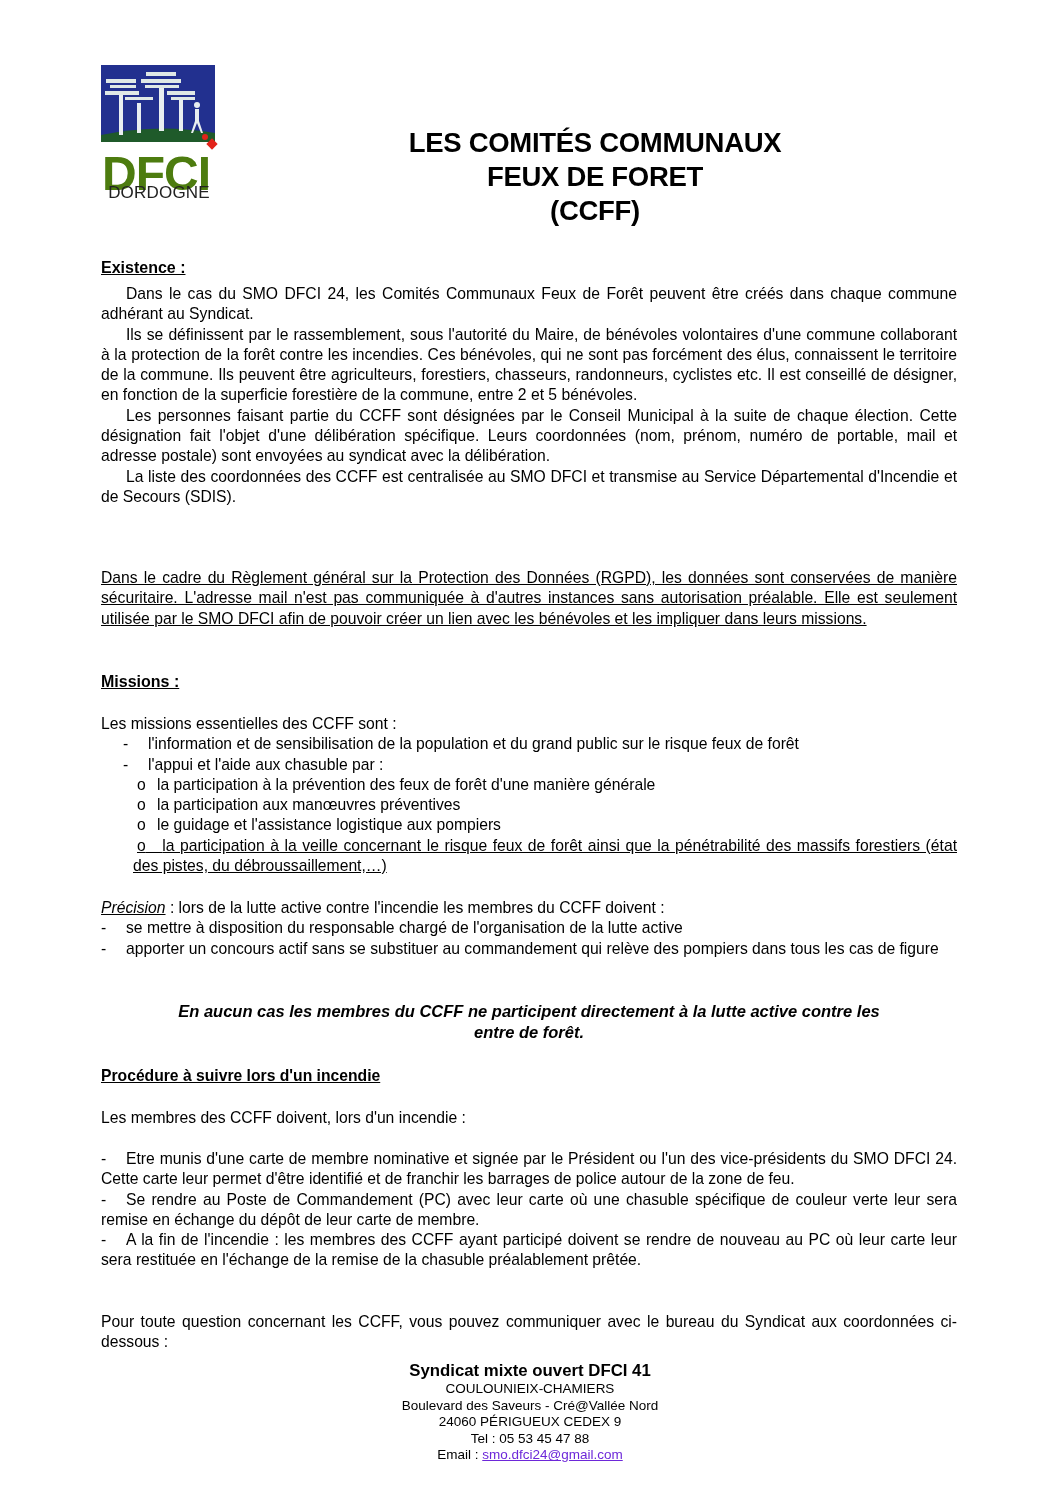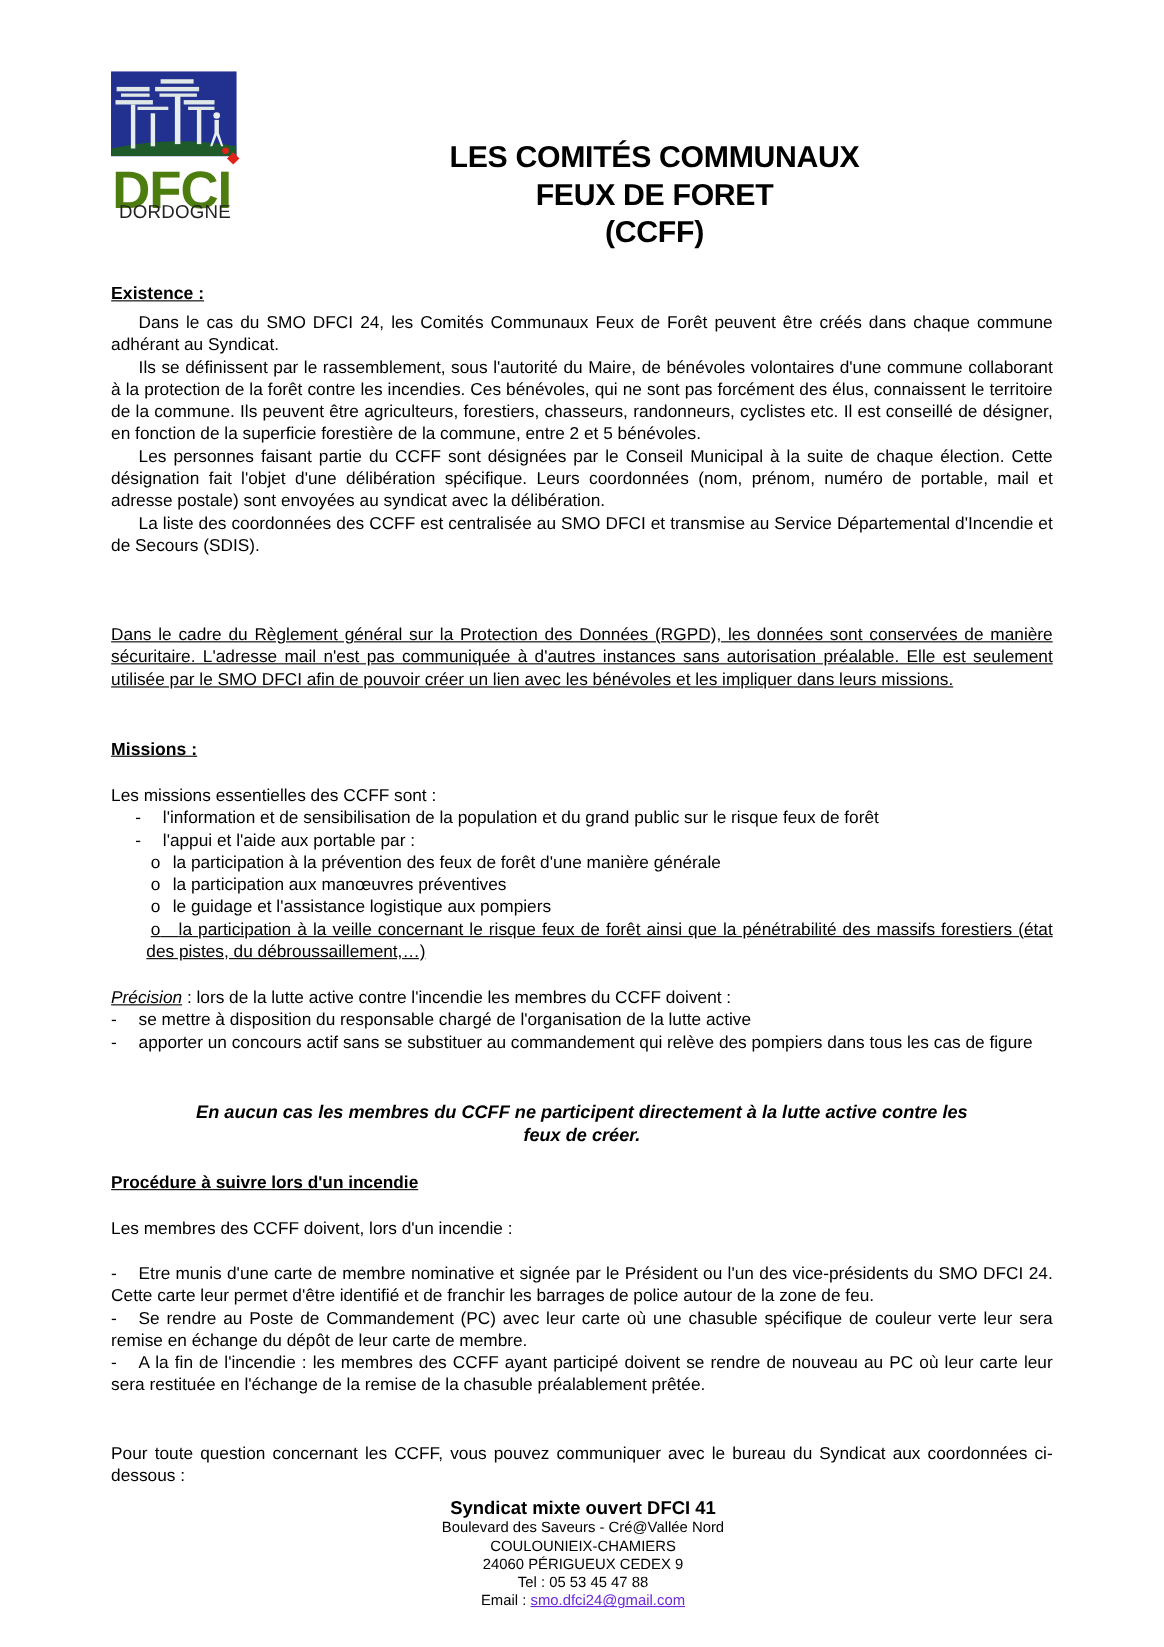--- a/index.html
+++ b/index.html
@@ -96,52 +96,52 @@
     <div class="ind">La liste des coordonnées des CCFF est centralisée au SMO DFCI et transmise au Service Départemental d'Incendie et de Secours (SDIS).</div>
   </div>
 
   <div class="txt j u" style="top:568px;">Dans le cadre du Règlement général sur la Protection des Données (RGPD), les données sont conservées de manière sécuritaire. L'adresse mail n'est pas communiquée à d'autres instances sans autorisation préalable. Elle est seulement utilisée par le SMO DFCI afin de pouvoir créer un lien avec les bénévoles et les impliquer dans leurs missions.</div>
 
   <div class="txt h" style="top:672px;">Missions :</div>
 
   <div class="txt j" style="top:714px;">
     <span class="line">Les missions essentielles des CCFF sont :</span>
     <span class="dash"><span class="dash-mark">-</span><span>l'information et de sensibilisation de la population et du grand public sur le risque feux de forêt</span></span>
-    <span class="dash"><span class="dash-mark">-</span><span>l'appui et l'aide aux portable par :</span></span>
+    <span class="dash"><span class="dash-mark">-</span><span>l'appui et l'aide aux chasuble par :</span></span>
     <span class="sub"><span class="sub-mark">o</span><span>la participation à la prévention des feux de forêt d'une manière générale</span></span>
     <span class="sub"><span class="sub-mark">o</span><span>la participation aux manœuvres préventives</span></span>
     <span class="sub"><span class="sub-mark">o</span><span>le guidage et l'assistance logistique aux pompiers</span></span>
     <span class="sub-wrap j"><span>o</span>&nbsp;&nbsp;&nbsp;<span>la participation à la veille concernant le risque feux de forêt ainsi que la pénétrabilité des massifs forestiers (état des pistes, du débroussaillement,…)</span></span>
   </div>
 
   <div class="txt j" style="top:898px;">
     <span class="line"><em class="u">Précision</em><span> : lors de la lutte active contre l'incendie les membres du CCFF doivent :</span></span>
     <span class="line"><span class="dash-mark">-</span><span>se mettre à disposition du responsable chargé de l'organisation de la lutte active</span></span>
     <span class="line j"><span class="dash-mark">-</span><span>apporter un concours actif sans se substituer au commandement qui relève des pompiers dans tous les cas de figure</span></span>
   </div>
 
   <div class="txt bi" style="top:1001px;">
     <span class="line">En aucun cas les membres du CCFF ne participent directement à la lutte active contre les</span>
-    <span class="line">feux de créer.</span>
+    <span class="line">entre de forêt.</span>
   </div>
 
   <div class="txt h" style="top:1066px; font-size:15.7px;">Procédure à suivre lors d'un incendie</div>
 
   <div class="txt" style="top:1108px;">Les membres des CCFF doivent, lors d'un incendie :</div>
 
   <div class="txt j" style="top:1149px;">
     <div><span class="dash-mark">-</span><span>Etre munis d'une carte de membre nominative et signée par le Président ou l'un des vice-présidents du SMO DFCI 24. Cette carte leur permet d'être identifié et de franchir les barrages de police autour de la zone de feu.</span></div>
     <div><span class="dash-mark">-</span><span>Se rendre au Poste de Commandement (PC) avec leur carte où une chasuble spécifique de couleur verte leur sera remise en échange du dépôt de leur carte de membre.</span></div>
     <div><span class="dash-mark">-</span><span>A la fin de l'incendie : les membres des CCFF ayant participé doivent se rendre de nouveau au PC où leur carte leur sera restituée en l'échange de la remise de la chasuble préalablement prêtée.</span></div>
   </div>
 
   <div class="txt j" style="top:1312px;">Pour toute question concernant les CCFF, vous pouvez communiquer avec le bureau du Syndicat aux coordonnées ci-dessous :</div>
 
   <div class="footer">
     <div class="org">Syndicat mixte ouvert DFCI 41</div>
+    <div class="addr">COULOUNIEIX-CHAMIERS</div>
     <div class="addr">Boulevard des Saveurs - Cré@Vallée Nord</div>
-    <div class="addr">COULOUNIEIX-CHAMIERS</div>
     <div class="addr">24060 PÉRIGUEUX CEDEX 9</div>
     <div class="addr">Tel : 05 53 45 47 88</div>
     <div class="addr"><span>Email : </span><a>smo.dfci24@gmail.com</a></div>
   </div>
 
 </div>
 
 </body></html>

